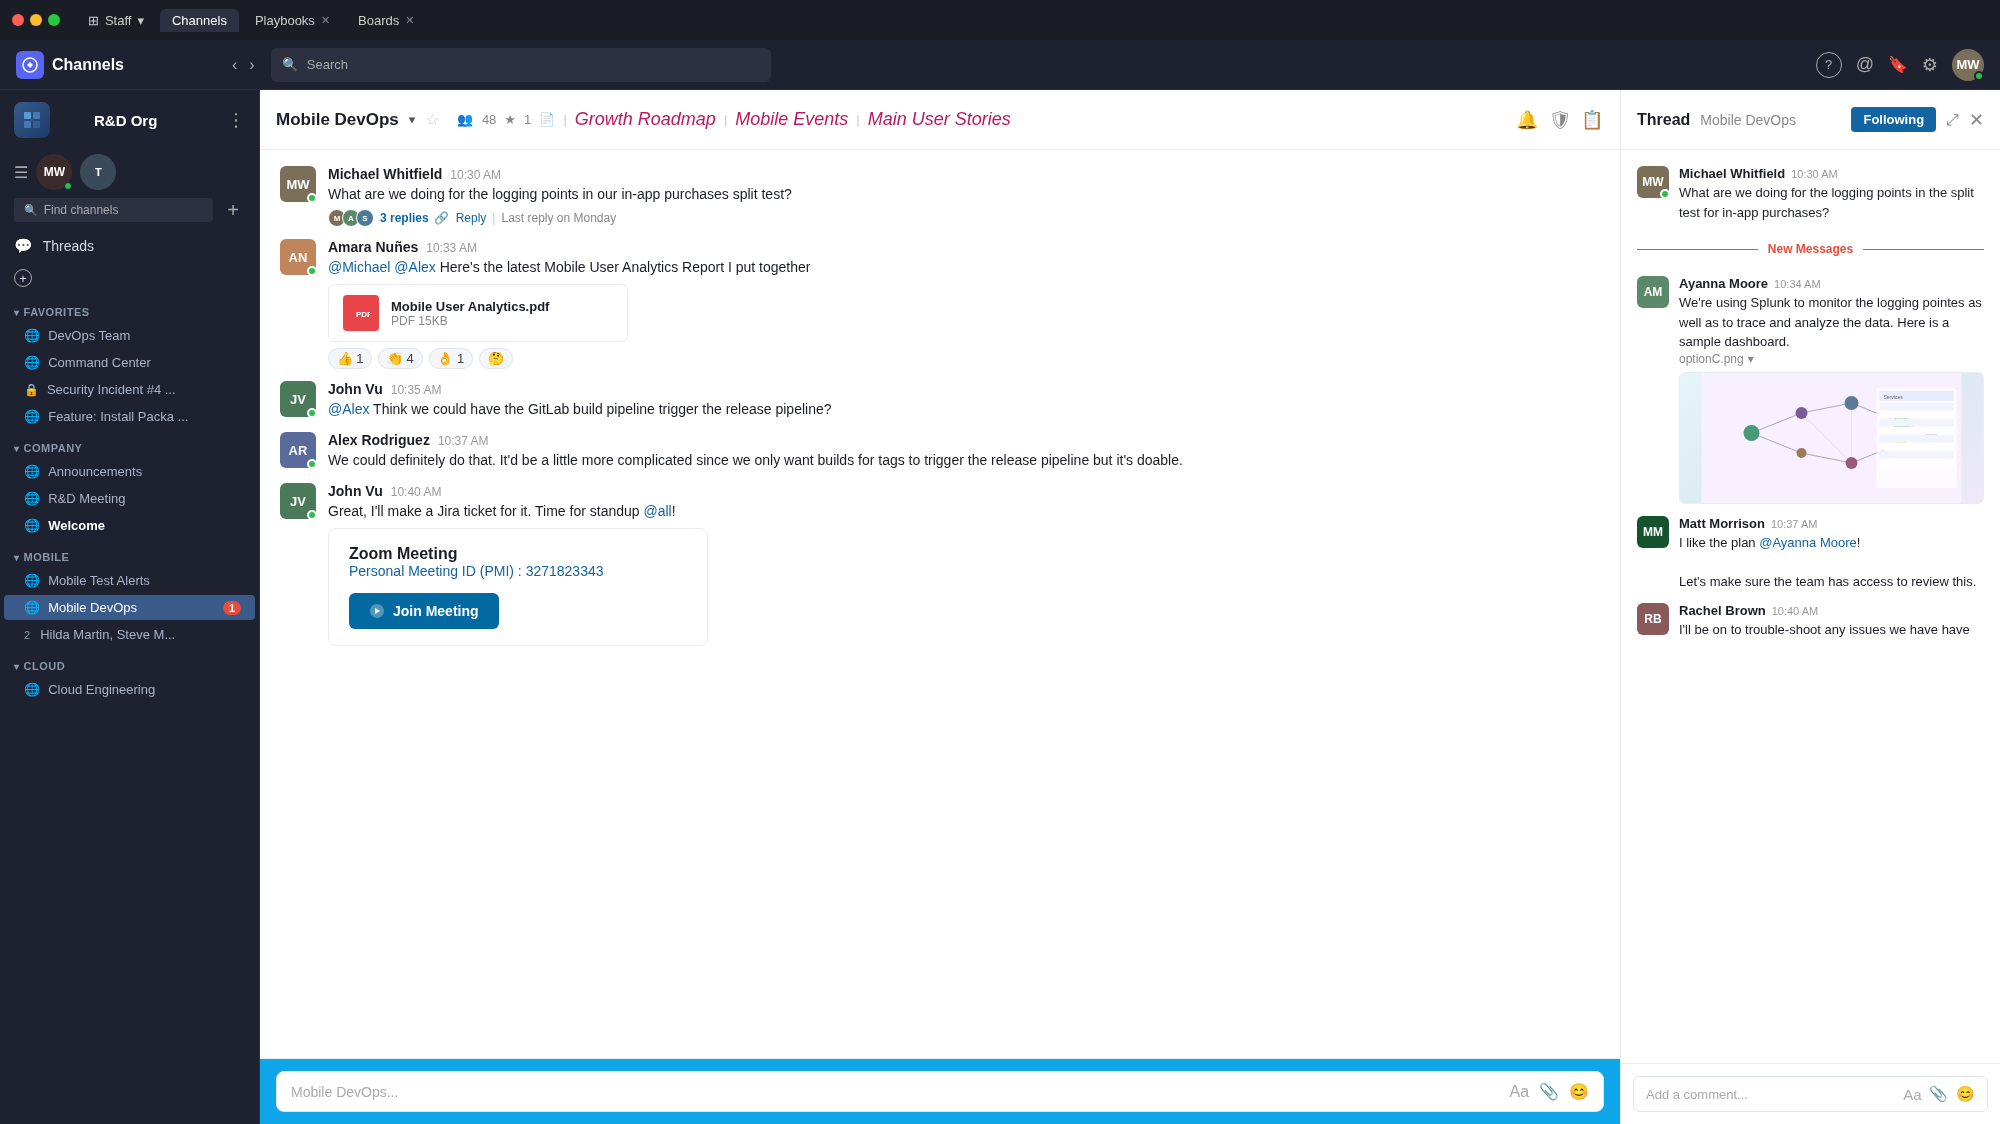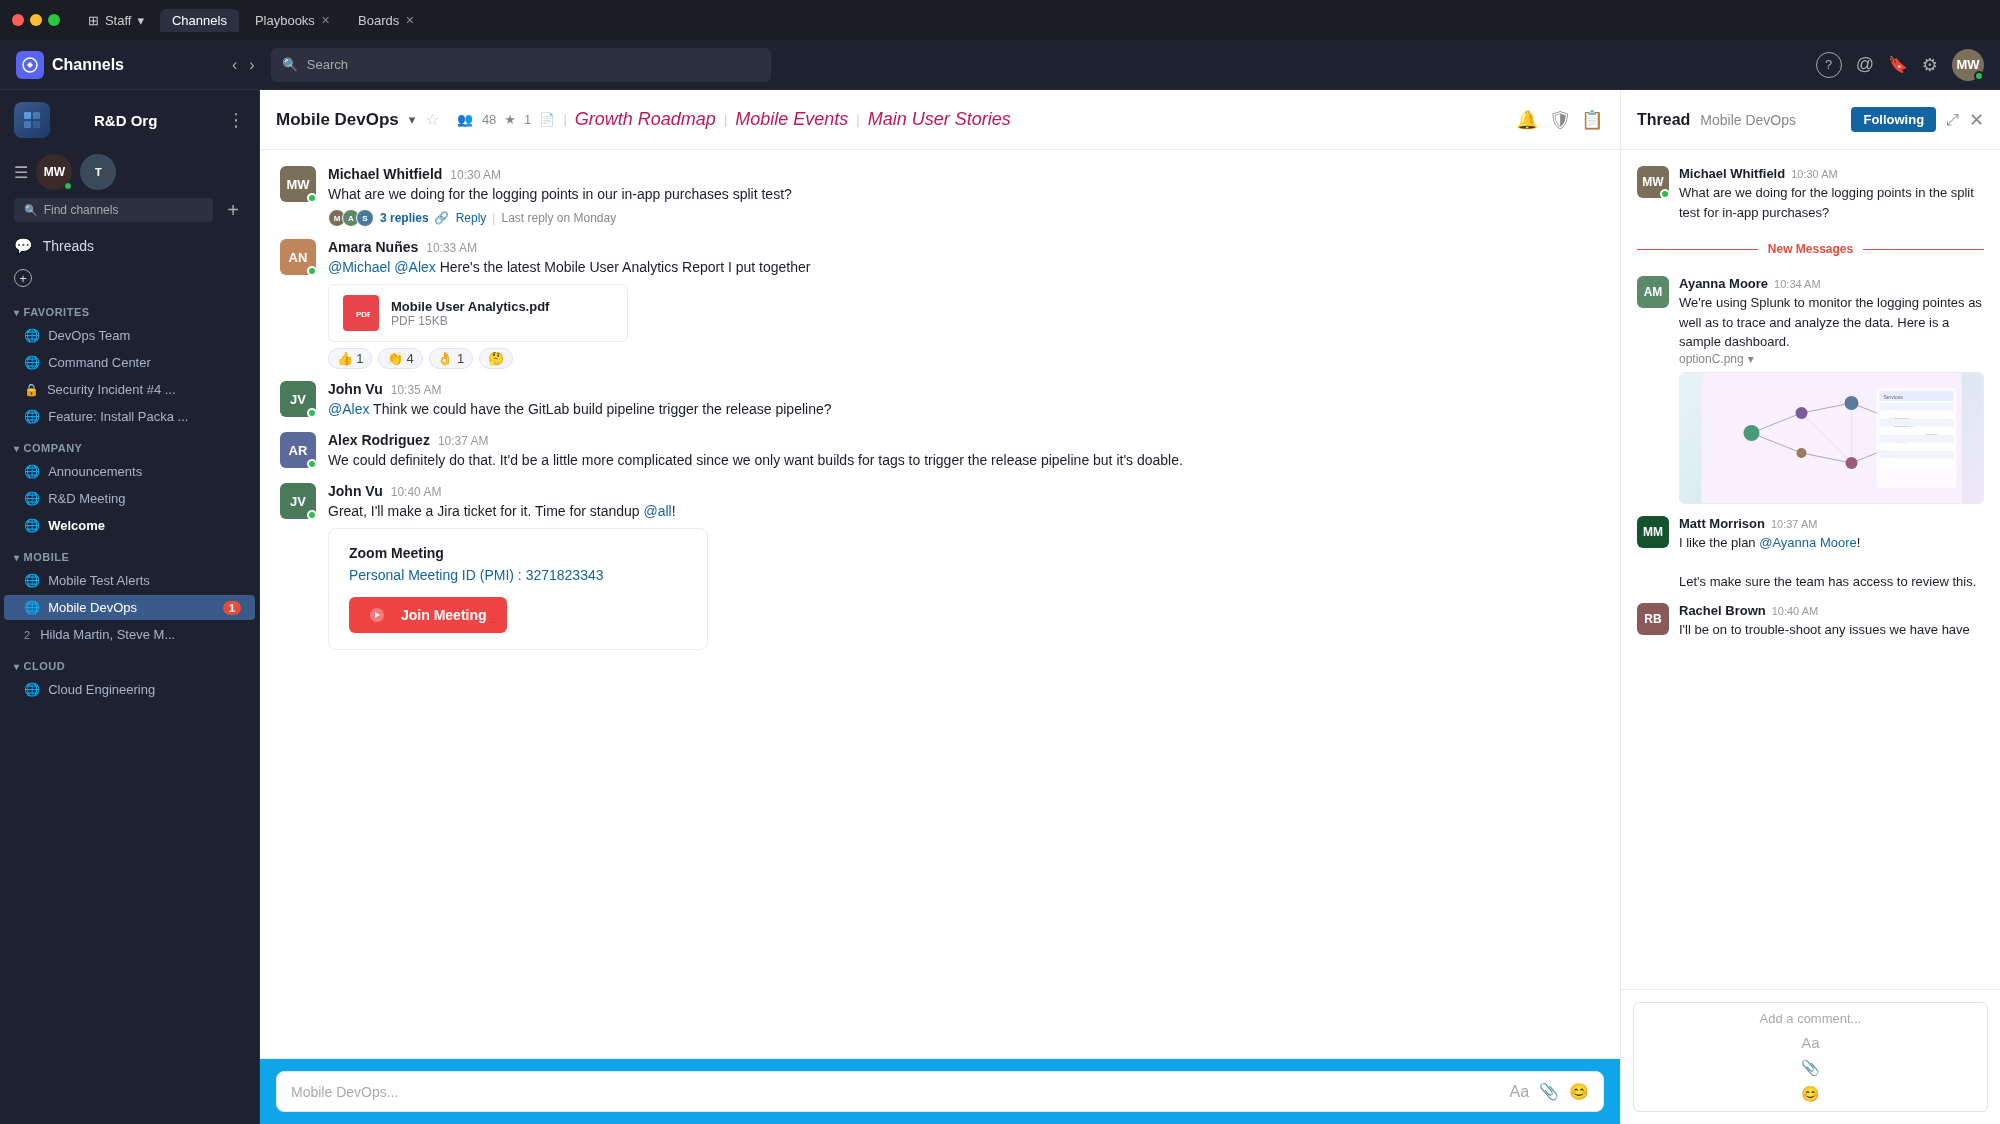--- a/index.html
+++ b/index.html
@@ -93,24 +93,24 @@
     .file-icon { width: 36px; height: 36px; background: #e8444a; border-radius: 4px; display: flex; align-items: center; justify-content: center; color: #fff; font-size: 16px; flex-shrink: 0; }
     .file-name { font-weight: 600; color: #1a1d24; font-size: 13px; }
     .file-size { color: #888; font-size: 12px; }
 
     
     .reactions { display: flex; gap: 6px; margin-top: 6px; flex-wrap: wrap; }
     .reaction { border: 1px solid #e0e4ef; border-radius: 12px; padding: 2px 8px; font-size: 13px; color: #444; cursor: pointer; display: flex; align-items: center; gap: 3px; background: #f5f6fa; }
 
     
     .zoom-card { border: 1px solid #e8ecf0; border-radius: 8px; padding: 16px 20px; background: #fff; margin-top: 6px; max-width: 380px; }
-    .zoom-title { font-size: 14px; font-weight: 700; color: #1a1d24; margin-bottom: 6px; }
+    .zoom-title { font-size: 16px; font-weight: 700; color: #1a1d24; }
     .zoom-pmi { font-size: 14px; color: #444; margin-bottom: 14px; }
     .zoom-pmi span { color: #1264a3; cursor: pointer; }
-    .join-btn { background: #ef4444; color: #fff; border: none; border-radius: 6px; padding: 10px 20px; font-size: 14px; font-weight: 600; cursor: pointer; display: flex; align-items: center; gap: 16px; }
+    .join-btn { background: #0369a1; color: #fff; border: none; border-radius: 6px; padding: 10px 20px; font-size: 14px; font-weight: 600; cursor: pointer; display: flex; align-items: center; gap: 8px; }
 
     
     .msg-input-area { padding: 12px 16px; border-top: 1px solid #e8ecf0; background: #0ea5e9; flex-shrink: 0; }
     .msg-input { border: 1px solid #e0e4ef; border-radius: 8px; display: flex; align-items: center; padding: 10px 14px; gap: 10px; background: #fff; }
     .input-text { flex: 1; color: #aaa; font-size: 14px; cursor: text; }
     .input-icon { color: #aaa; font-size: 16px; cursor: pointer; }
 
     
     .thread-panel { width: 380px; background: #fff; border-left: 1px solid #e8ecf0; display: flex; flex-direction: column; flex-shrink: 0; }
     .thread-header { padding: 0 16px; height: 60px; display: flex; align-items: center; border-bottom: 1px solid #e8ecf0; gap: 10px; flex-shrink: 0; }
@@ -134,21 +134,21 @@
     .new-messages-label { color: #e74c3c; font-size: 12px; font-weight: 600; white-space: nowrap; }
 
     
     .thread-image { border: 1px solid #e8ecf0; border-radius: 6px; overflow: hidden; margin-top: 6px; background: #f8f9fa; }
     .image-placeholder { width: 100%; height: 130px; background: linear-gradient(135deg, #e8f4f8 0%, #d4e8f0 50%, #f0e8f8 100%); position: relative; display: flex; align-items: center; justify-content: center; overflow: hidden; }
 
     
     .network-diagram { width: 100%; height: 100%; }
 
     .thread-input-area { padding: 12px; border-top: 1px solid #e8ecf0; flex-shrink: 0; }
-    .thread-input { border: 1px solid #e0e4ef; border-radius: 6px; display: flex; align-items: center; padding: 8px 12px; gap: 8px; flex-direction: column; }
+    .thread-input { border: 1px solid #e0e4ef; border-radius: 6px; display: flex; align-items: center; padding: 8px 12px; gap: 8px; }
     .t-input-text { flex: 1; color: #aaa; font-size: 13px; }
     .t-input-icon { color: #aaa; font-size: 15px; cursor: pointer; }
 
     
     ::-webkit-scrollbar { width: 4px; }
     ::-webkit-scrollbar-track { background: transparent; }
     ::-webkit-scrollbar-thumb { background: #ccc; border-radius: 2px; }
 
     .img-dropdown { display: flex; align-items: center; gap: 4px; font-size: 12px; color: #888; margin-bottom: 4px; cursor: pointer; }
 

